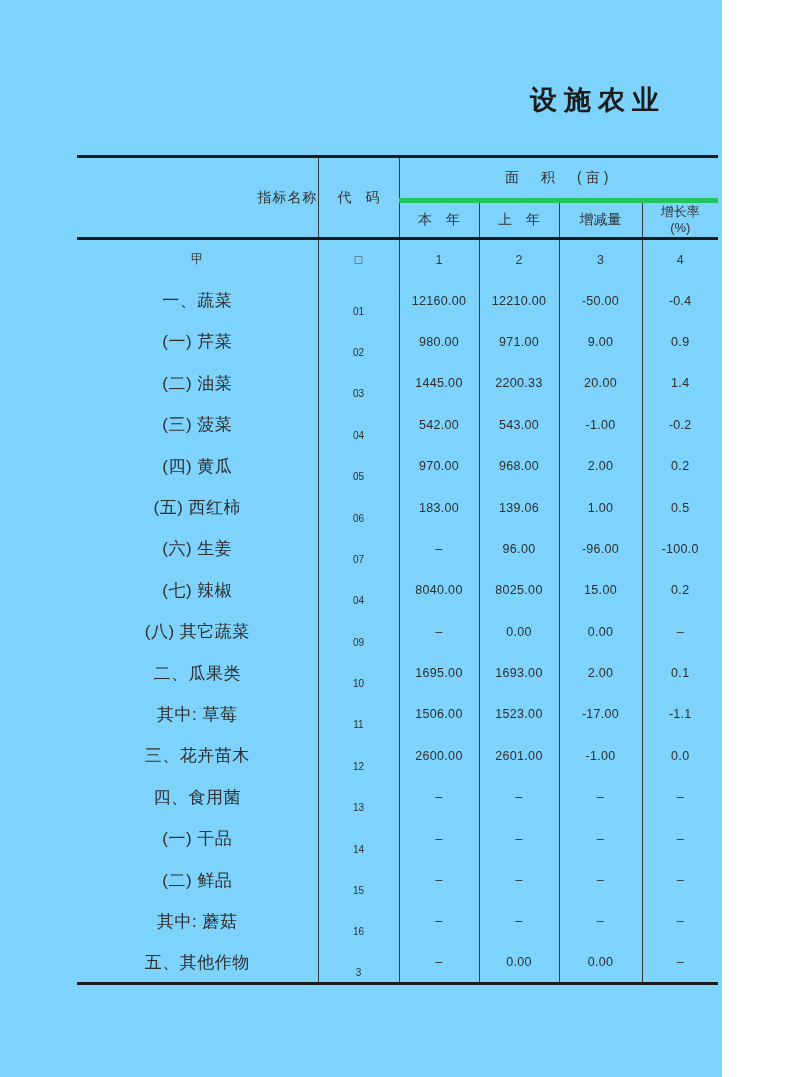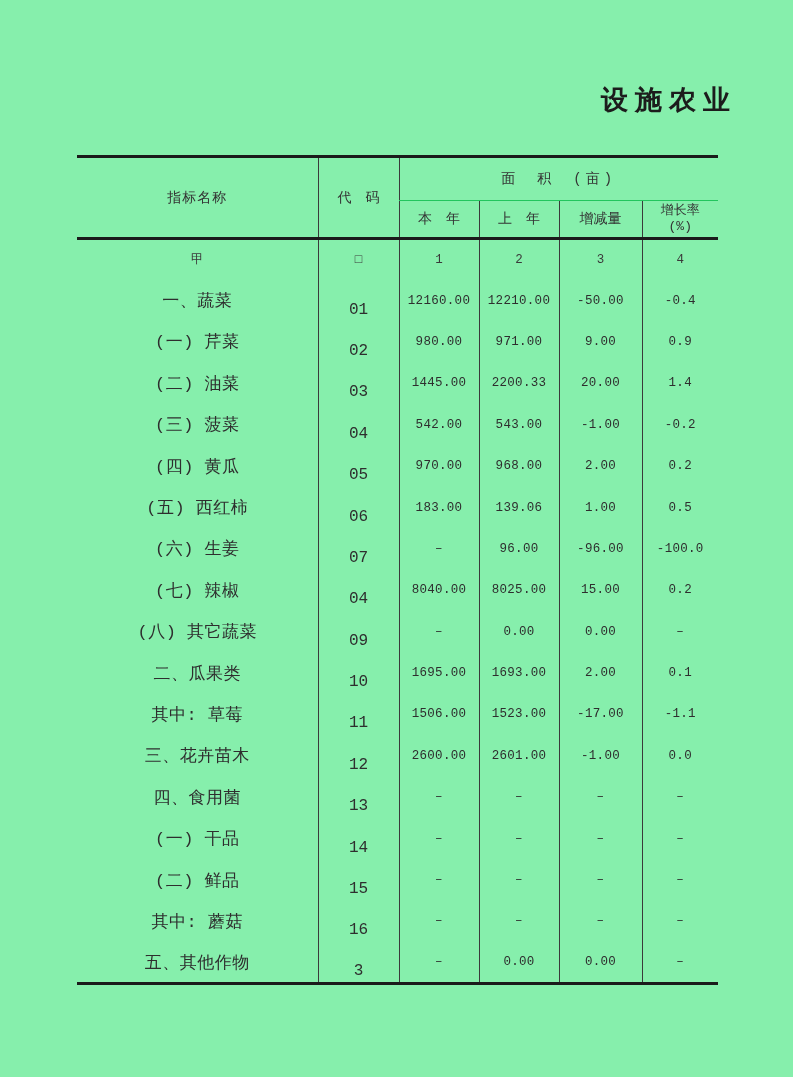--- a/index.html
+++ b/index.html
@@ -1,18 +1,18 @@
 <!DOCTYPE html>
 <html><head>
 <meta charset="utf-8">
 <style>
   html,body { margin:0; padding:0; background:#ffffff; }
   .page {
-    position:relative; width:793px; height:1077px; background:#86efac;
-    font-family:Liberation Mono, monospace;
+    position:relative; width:722px; height:1077px; background:#7dd3fc;
+    font-family:Liberation Sans, sans-serif;
     color:#2e2e2e; overflow:hidden;
   }
   .title {
     position:absolute; top:82px; right:56px; margin:0;
     font-size:27px; font-weight:700; letter-spacing:7px; color:#1c1c1c;
     white-space:nowrap;
   }
   .stat-table {
     position:absolute; left:77px; top:155px; width:641px;
     border-collapse:collapse; table-layout:fixed;
@@ -21,28 +21,28 @@
   }
   th, td {
     padding:0; font-weight:normal; text-align:center; vertical-align:middle;
     overflow:hidden; white-space:nowrap;
   }
   thead { border-bottom:3px solid #1b1b1b; }
   thead th { font-size:14px; color:#333333; }
   .vl { border-left:1px solid #3a3a3a; }
   .h1 { height:44px; }
   .h2 { height:38px; }
-  .area-group { border-bottom:1px solid #22c55e; letter-spacing:4px; }
-  .hdr-ind { letter-spacing:1px; }
+  .area-group { border-bottom:5px solid #22c55e; letter-spacing:4px; }
+  .hdr-ind { letter-spacing:1px;text-align:right; }
   .growth-sub { font-size:13px; line-height:1.25; }
   tbody tr { height:41.4px; }
   .key-row td { font-size:12.5px; color:#3a3a3a; }
   .key-box { font-size:10px; color:#777777; }
   .name-cell { font-size:17px; letter-spacing:0.5px; }
-  .code-cell .code-inner { position:relative; top:9px; font-size:16px; display:inline-block; }
+  .code-cell .code-inner { position:relative; top:9px; font-size:10px; display:inline-block; }
   .num-cell { font-size:12.5px; letter-spacing:0.3px; }
 </style>
 </head>
 <body>
 
 <div class="page">
 
   <h1 class="title">设施农业</h1>
 
   <table class="stat-table">

